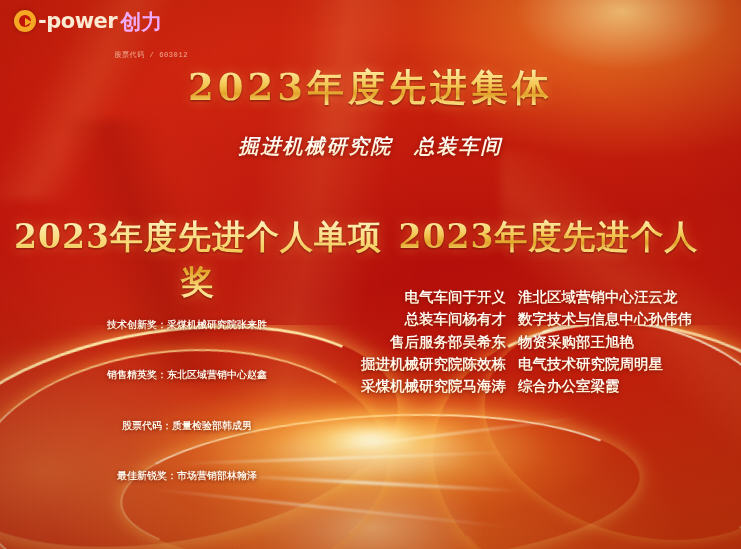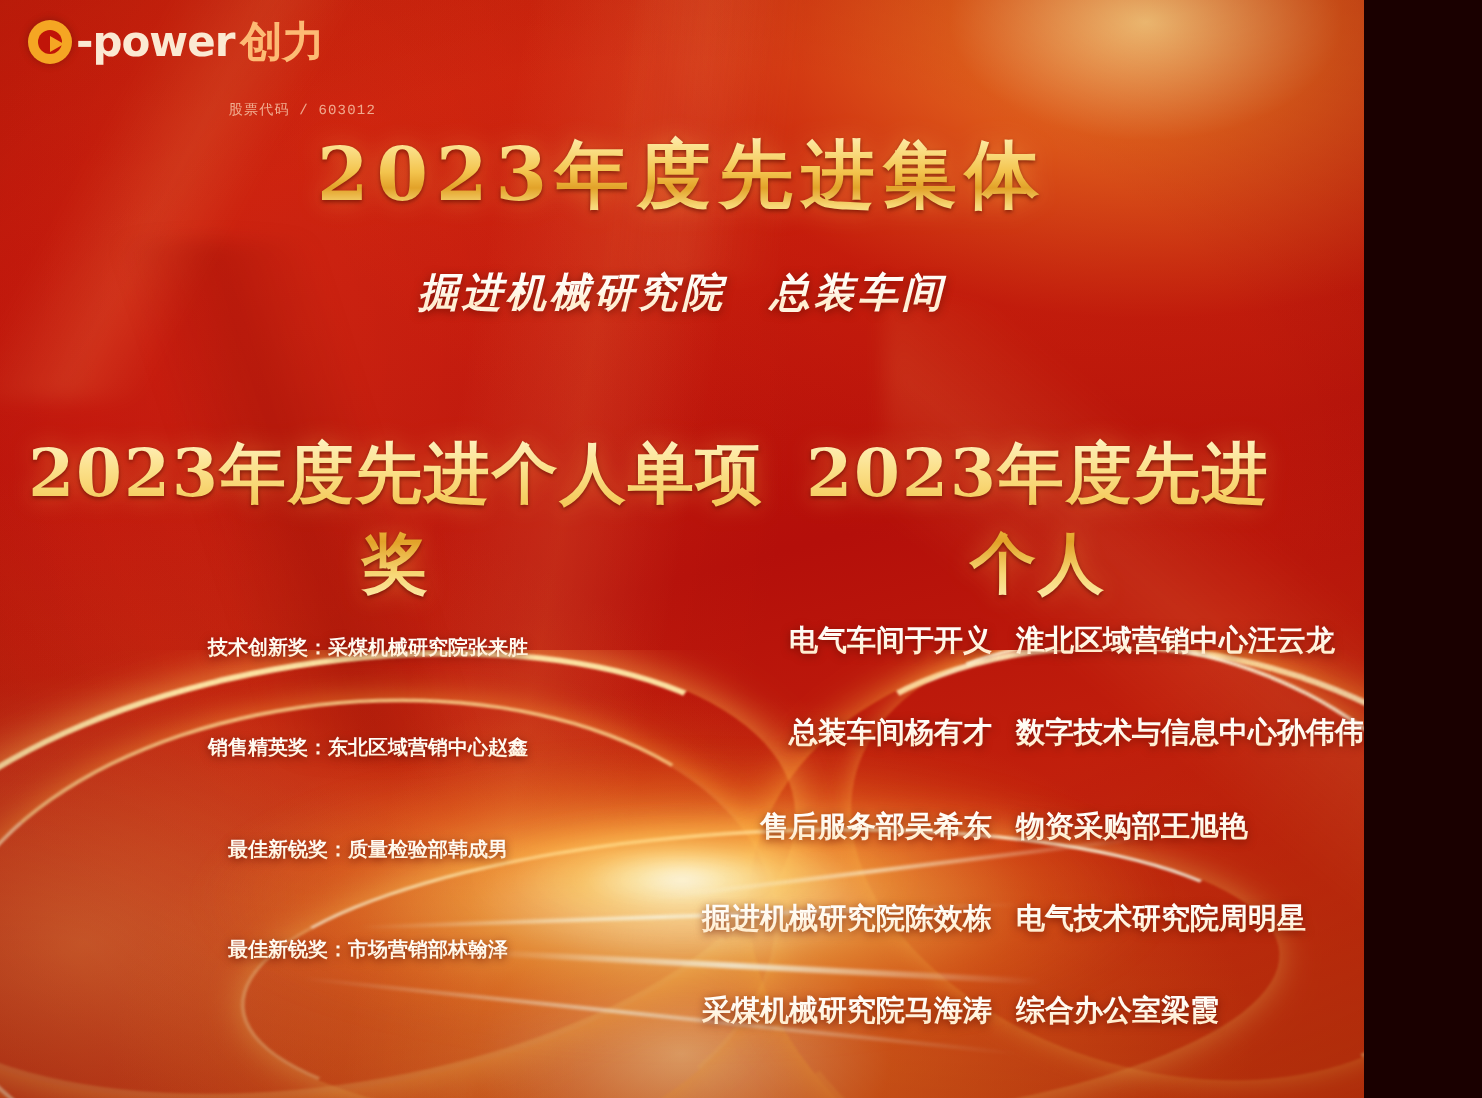--- a/index.html
+++ b/index.html
@@ -1,20 +1,20 @@
 <!DOCTYPE html>
 <html lang="zh"><head>
 <meta charset="utf-8">
 <title>2023年度先进集体</title>
 <style>
   html,body{margin:0;padding:0;background:#1a0000;}
   *{box-sizing:border-box;}
   #poster{
     position:relative;
-    width:682px;height:549px;
+    width:741px;height:549px;
     overflow:hidden;
     font-family:"Liberation Serif","DejaVu Serif",serif;
     background:#c01408;
     user-select:none;
   }
 
   
   .bg-base{
     position:absolute;inset:0;
     background:
@@ -103,21 +103,21 @@
     content:"";position:absolute;left:11px;top:7.5px;width:0;height:0;
     border-left:7px solid #f5a623;border-top:4px solid transparent;border-bottom:4px solid transparent;
   }
   .logo-word{
     font-family:"DejaVu Sans","Liberation Sans",sans-serif;
     font-weight:bold;font-size:21px;letter-spacing:-0.5px;color:#fbe9d2;
     line-height:1;
   }
   .logo-cn{
     font-family:Liberation Sans, sans-serif;
-    font-weight:bold;font-size:21px;color:#fdba74;line-height:1;margin-left:1px;
+    font-weight:bold;font-size:21px;color:#f0abfc;line-height:1;margin-left:1px;
   }
   .logo-sub{
     margin-top:18px;text-align:right;padding-right:6px;
     font-family:Liberation Mono, monospace;
     font-size:7px;letter-spacing:.6px;color:rgba(255,226,196,0.70);
   }
 
   
   .gold{
     background:linear-gradient(180deg,#fff6cd 0%,#fbe08a 22%,#f3c44e 46%,#e2a229 62%,#f7d775 80%,#fff0bb 100%);
@@ -171,21 +171,20 @@
     white-space:nowrap;text-align:center;
     font-family:"DejaVu Serif","Liberation Serif",serif;
     margin-top:28px;
   }
   .col-mid{width:182px;}
   .col-right{flex:1;}
   .col-mid .item,.col-right .item{
     font-size:14.5px;line-height:22.3px;font-weight:bold;
     white-space:nowrap;
     font-family:"DejaVu Serif","Liberation Serif",serif;
-    margin-top:24px;
   }
   .col-mid .item{text-align:right;padding-right:6px;}
   .col-right .item{text-align:left;padding-left:6px;}
 </style>
 </head>
 <body>
 
 <div id="poster">
 
   <div class="bg-base"></div>
@@ -225,21 +224,21 @@
 
   <div class="heading-row">
     <div class="heading-left gold">2023年度先进个人单项奖</div>
     <div class="heading-right gold">2023年度先进个人</div>
   </div>
 
   <div class="lists">
     <div class="col-left">
         <div class="item cream">技术创新奖：采煤机械研究院张来胜</div>
         <div class="item cream">销售精英奖：东北区域营销中心赵鑫</div>
-        <div class="item cream">最佳新锐奖：质量检验部韩成男</div>
+        <div class="item cream">股票代码：质量检验部韩成男</div>
         <div class="item cream">最佳新锐奖：市场营销部林翰泽</div>
       </div>
     <div class="col-mid">
         <div class="item cream">电气车间于开义</div>
         <div class="item cream">总装车间杨有才</div>
         <div class="item cream">售后服务部吴希东</div>
         <div class="item cream">掘进机械研究院陈效栋</div>
         <div class="item cream">采煤机械研究院马海涛</div>
       </div>
     <div class="col-right">

